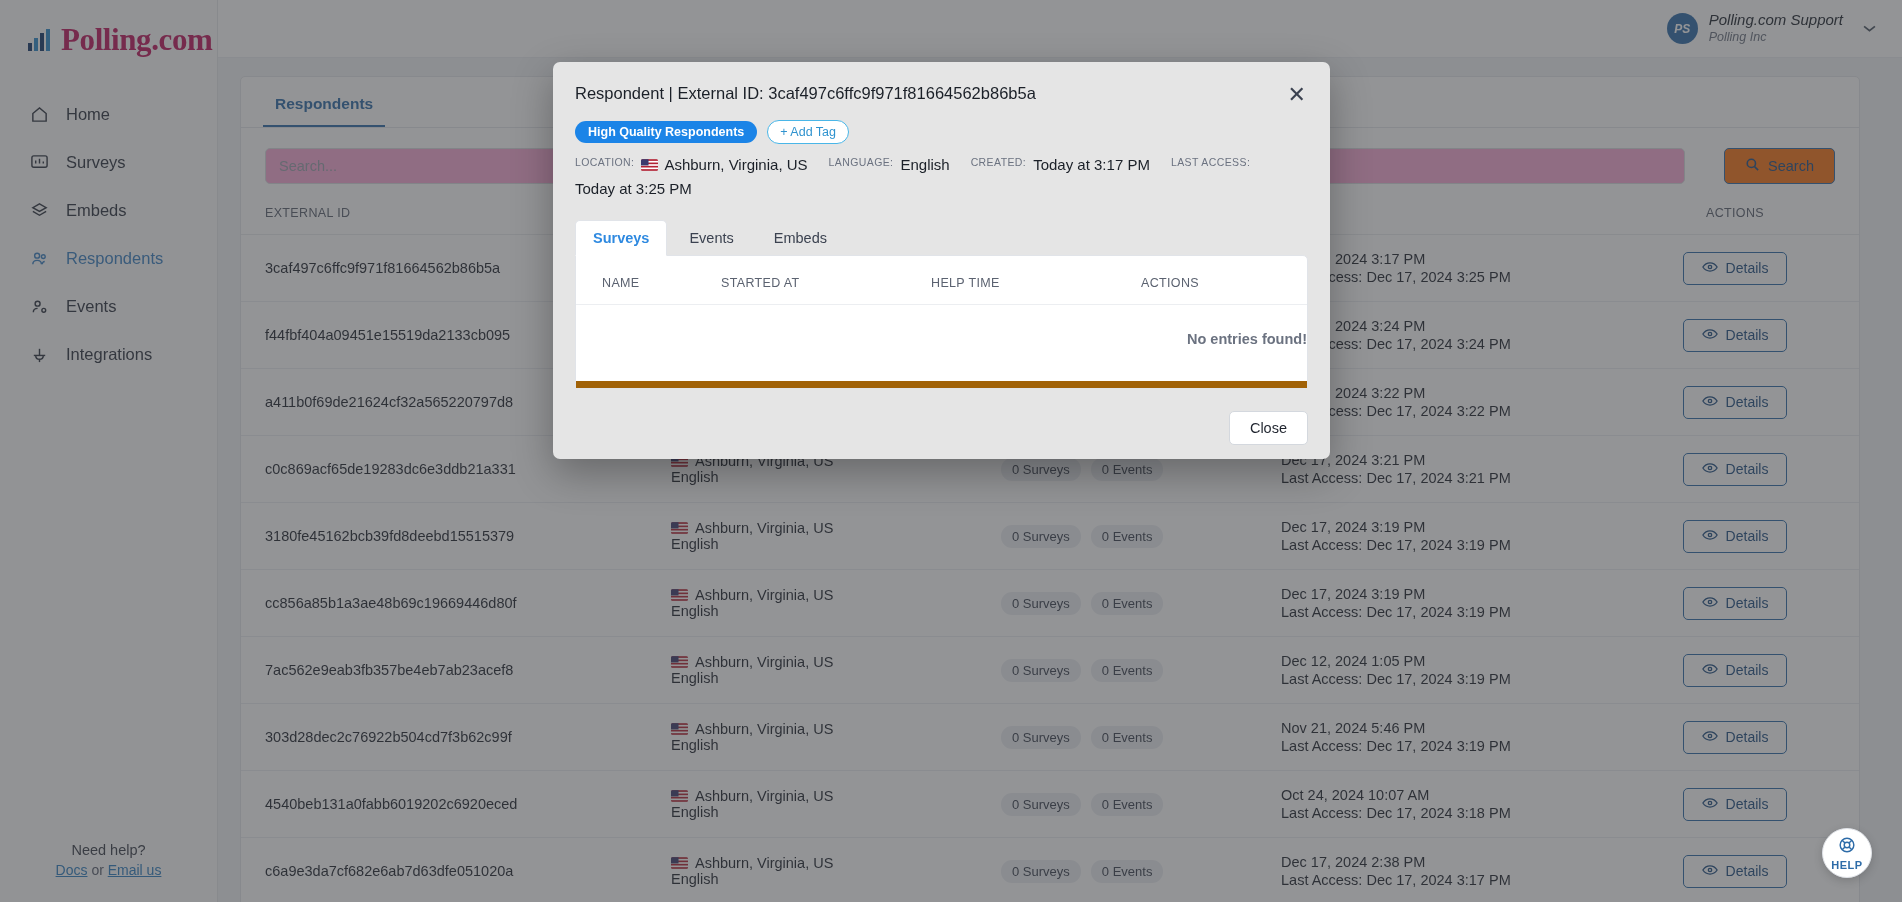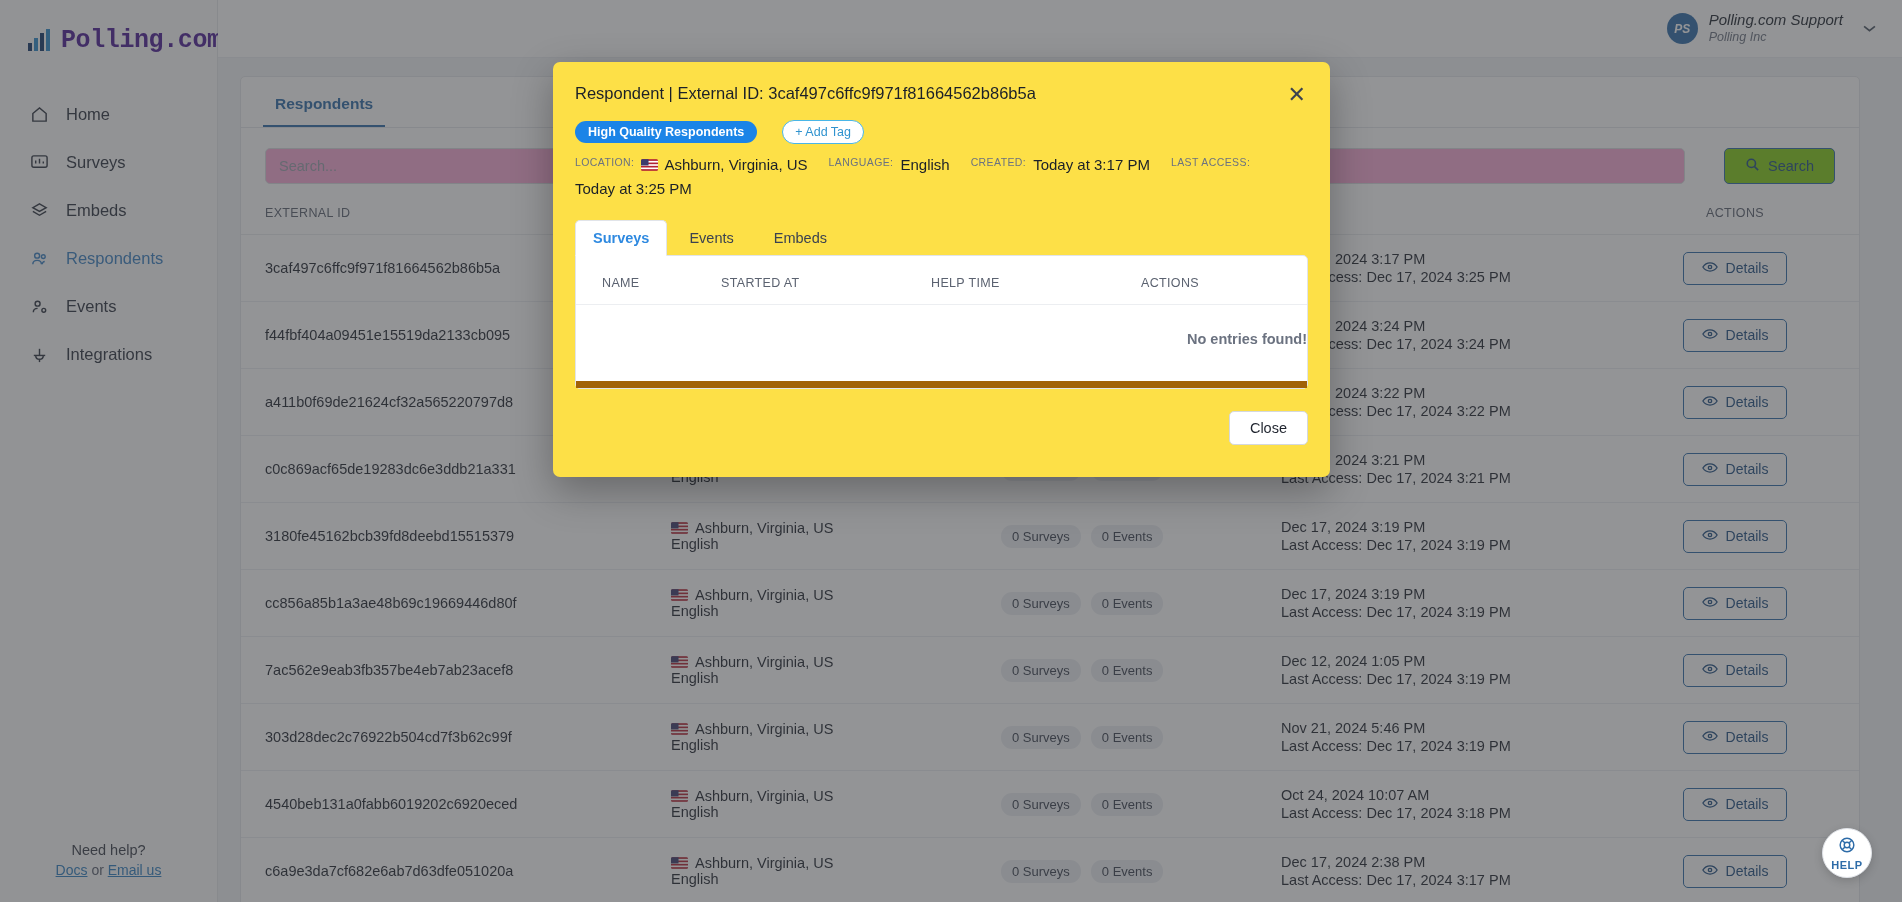--- a/index.html
+++ b/index.html
@@ -12,21 +12,21 @@
   .app { position: relative; width: 1902px; height: 902px; }
 
   
   .sidebar {
     position: absolute; left: 0; top: 0; width: 218px; height: 902px;
     background: #fdfdfd; border-right: 1px solid #e6e8ec;
     display: flex; flex-direction: column;
   }
   .logo-wrap { display: flex; align-items: center; gap: 9px; padding: 22px 0 0 26px; height: 58px; }
   .logo-mark { width: 26px; height: 26px; flex: none; }
-  .logo-text { font-size: 25px; font-weight: 700; color: #4c1d95; letter-spacing: -0.4px; font-family: Liberation Mono, monospace; }
+  .logo-text { font-size: 31px; font-weight: 700; color: #be185d; letter-spacing: -0.4px; font-family: Liberation Serif, serif; }
   .nav { margin-top: 30px; display: flex; flex-direction: column; }
   .nav-item {
     display: flex; align-items: flex-end; gap: 17px;
     height: 36px; padding-left: 30px; cursor: pointer;
     font-size: 16.5px; color: #2e3440; margin-bottom: 12px;
   }
   .nav-item .nav-ico { width: 19px; height: 19px; flex: none; display: flex; align-items: center; justify-content: center; }
   .nav-item.active { color: #3b82c4; }
   .nav-item.active .nav-ico svg { stroke: #3b82c4; }
   .help {
@@ -70,21 +70,21 @@
   .toolbar { display: flex; align-items: center; justify-content: space-between; padding: 20px 24px 16px 24px; }
   .search-input {
     width: 1420px; height: 36px; border: 1px solid #d9dce1; border-radius: 5px;
     padding: 0 13px; font-size: 14.5px; color: #374151; background: #f9a8d4;
     font-family: "Liberation Sans", sans-serif;
   }
   .search-input::placeholder { color: #9aa1ad; }
   .search-btn {
     display: flex; align-items: center; gap: 8px;
     height: 36px; padding: 0 20px; border: 1px solid #2e6ca8; border-radius: 5px;
-    background: #84cc16; color: #1f4e82; font-size: 14.5px; cursor: pointer;
+    background: #f97316; color: #1f4e82; font-size: 14.5px; cursor: pointer;
     font-family: "Liberation Sans", sans-serif;
   }
 
   
   table.resp { width: 100%; border-collapse: collapse; }
   table.resp th {
     text-align: left; font-size: 12.5px; font-weight: 400; color: #5b6270;
     letter-spacing: .35px; padding: 6px 0 14px 0; border-bottom: 1px solid #e8eaee;
   }
   table.resp th.c-id { padding-left: 24px; width: 430px; }
@@ -108,27 +108,27 @@
     border: 1px solid #2e6ca8; color: #1f4e82; background: #fff;
     border-radius: 5px; height: 33px; padding: 0 18px; font-size: 14px; cursor: pointer;
     font-family: "Liberation Sans", sans-serif;
   }
   .act-cell { text-align: center; }
 
   
   .overlay { position: absolute; inset: 0; background: rgba(58,60,64,0.55); }
   .modal {
     position: absolute; left: 553px; top: 62px; width: 777px;
-    background: #fde047; border-radius: 7px; box-shadow: 0 14px 40px rgba(0,0,0,.3);
-    padding: 0 0 32px 0;
+    background: #e5e5e5; border-radius: 7px; box-shadow: 0 14px 40px rgba(0,0,0,.3);
+    padding: 0 0 14px 0;
   }
   .modal-head { display: flex; align-items: flex-start; justify-content: space-between; padding: 22px 22px 0 22px; }
   .modal-title { font-size: 16.5px; color: #1b2028; font-weight: 400; }
   .x-btn { background: none; border: none; font-size: 22px; line-height: 1; color: #3b4250; cursor: pointer; padding: 0 2px; }
-  .tag-row { display: flex; align-items: center; gap: 25px; padding: 14px 22px 0 22px; }
+  .tag-row { display: flex; align-items: center; gap: 10px; padding: 14px 22px 0 22px; }
   .tag {
     background: #1b84e7; color: #fff; font-size: 12.5px; font-weight: 700;
     border-radius: 13px; padding: 4px 13px;
   }
   .add-tag {
     border: 1px solid #49b6e8; color: #2f93cf; background: #fff;
     border-radius: 13px; font-size: 12.5px; padding: 4px 12px; cursor: pointer;
     font-family: "Liberation Sans", sans-serif;
   }
   .meta-row { display: flex; align-items: flex-start; gap: 7px; padding: 12px 22px 0 22px; flex-wrap: wrap; }

